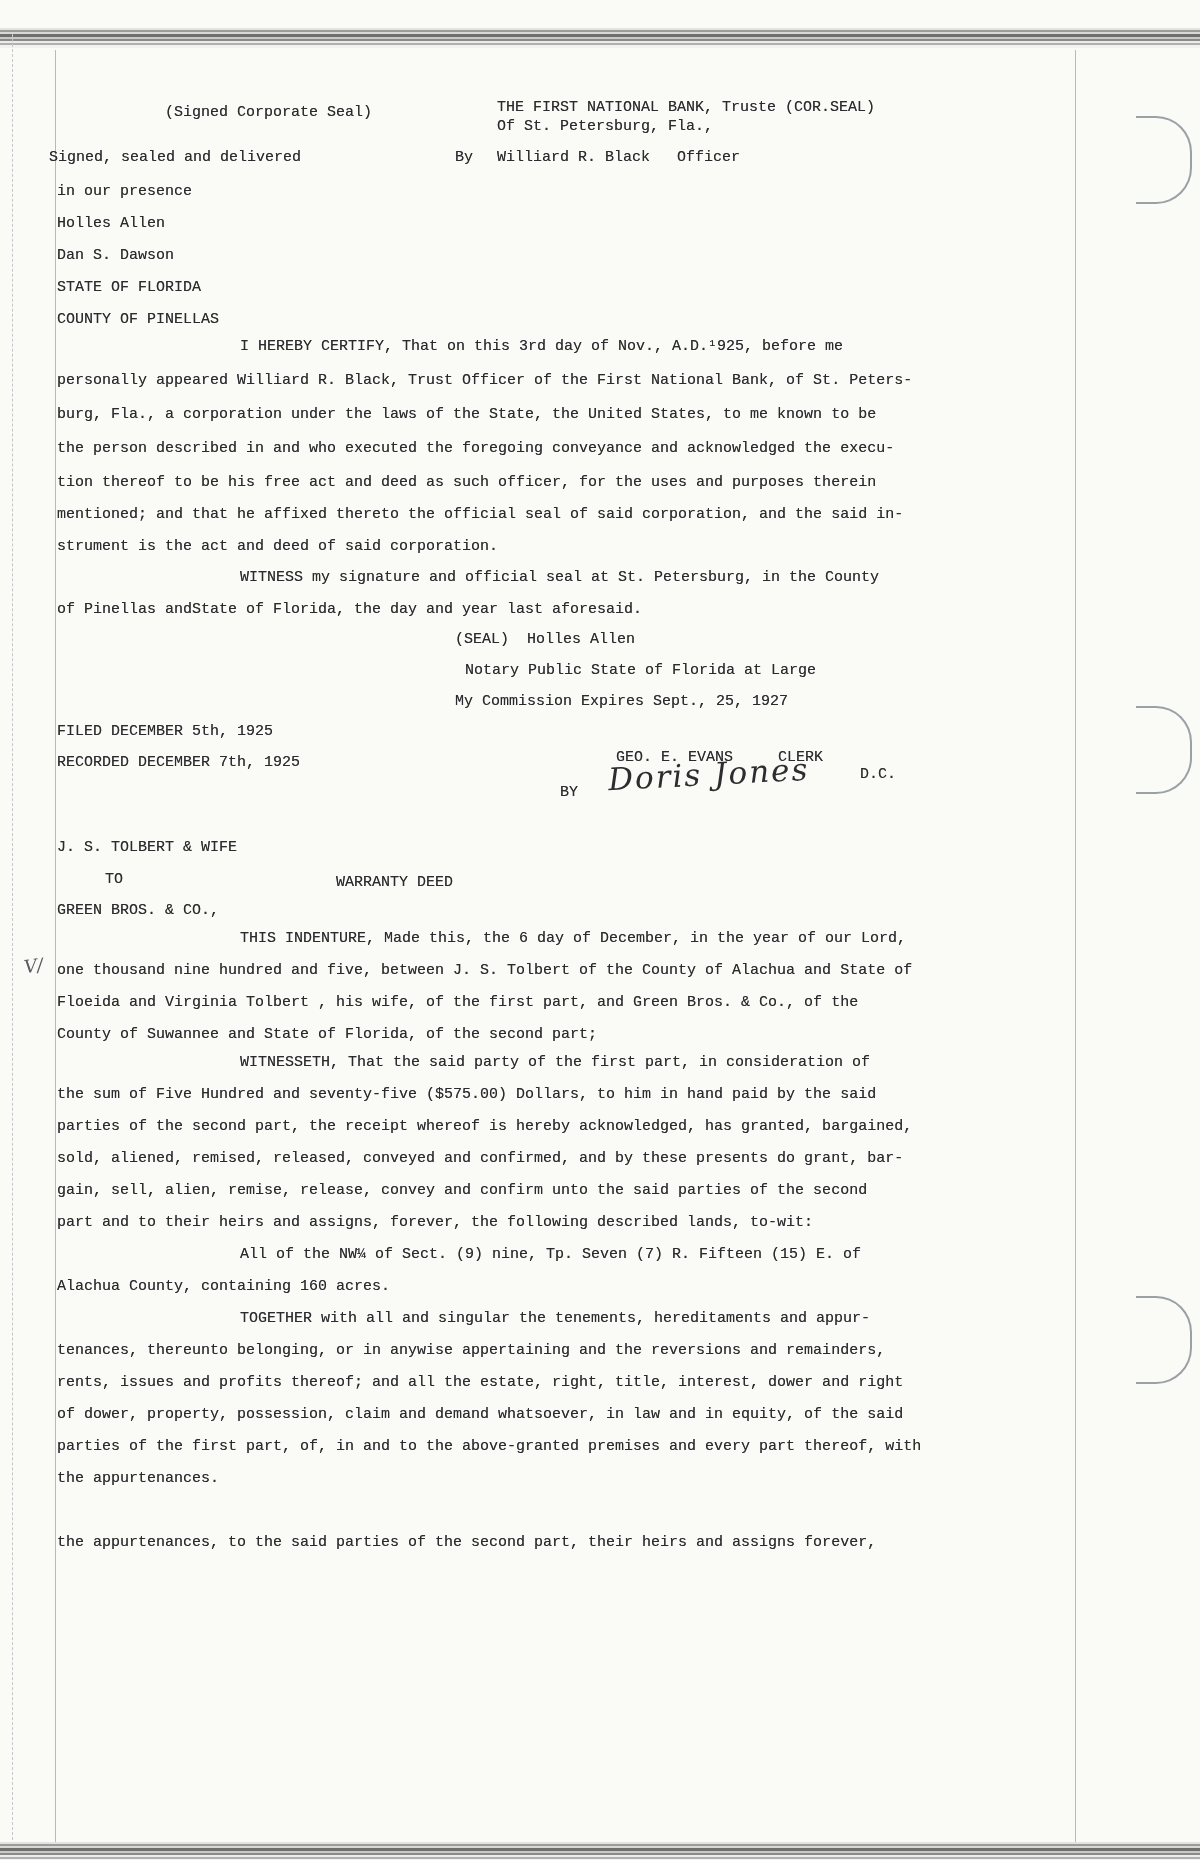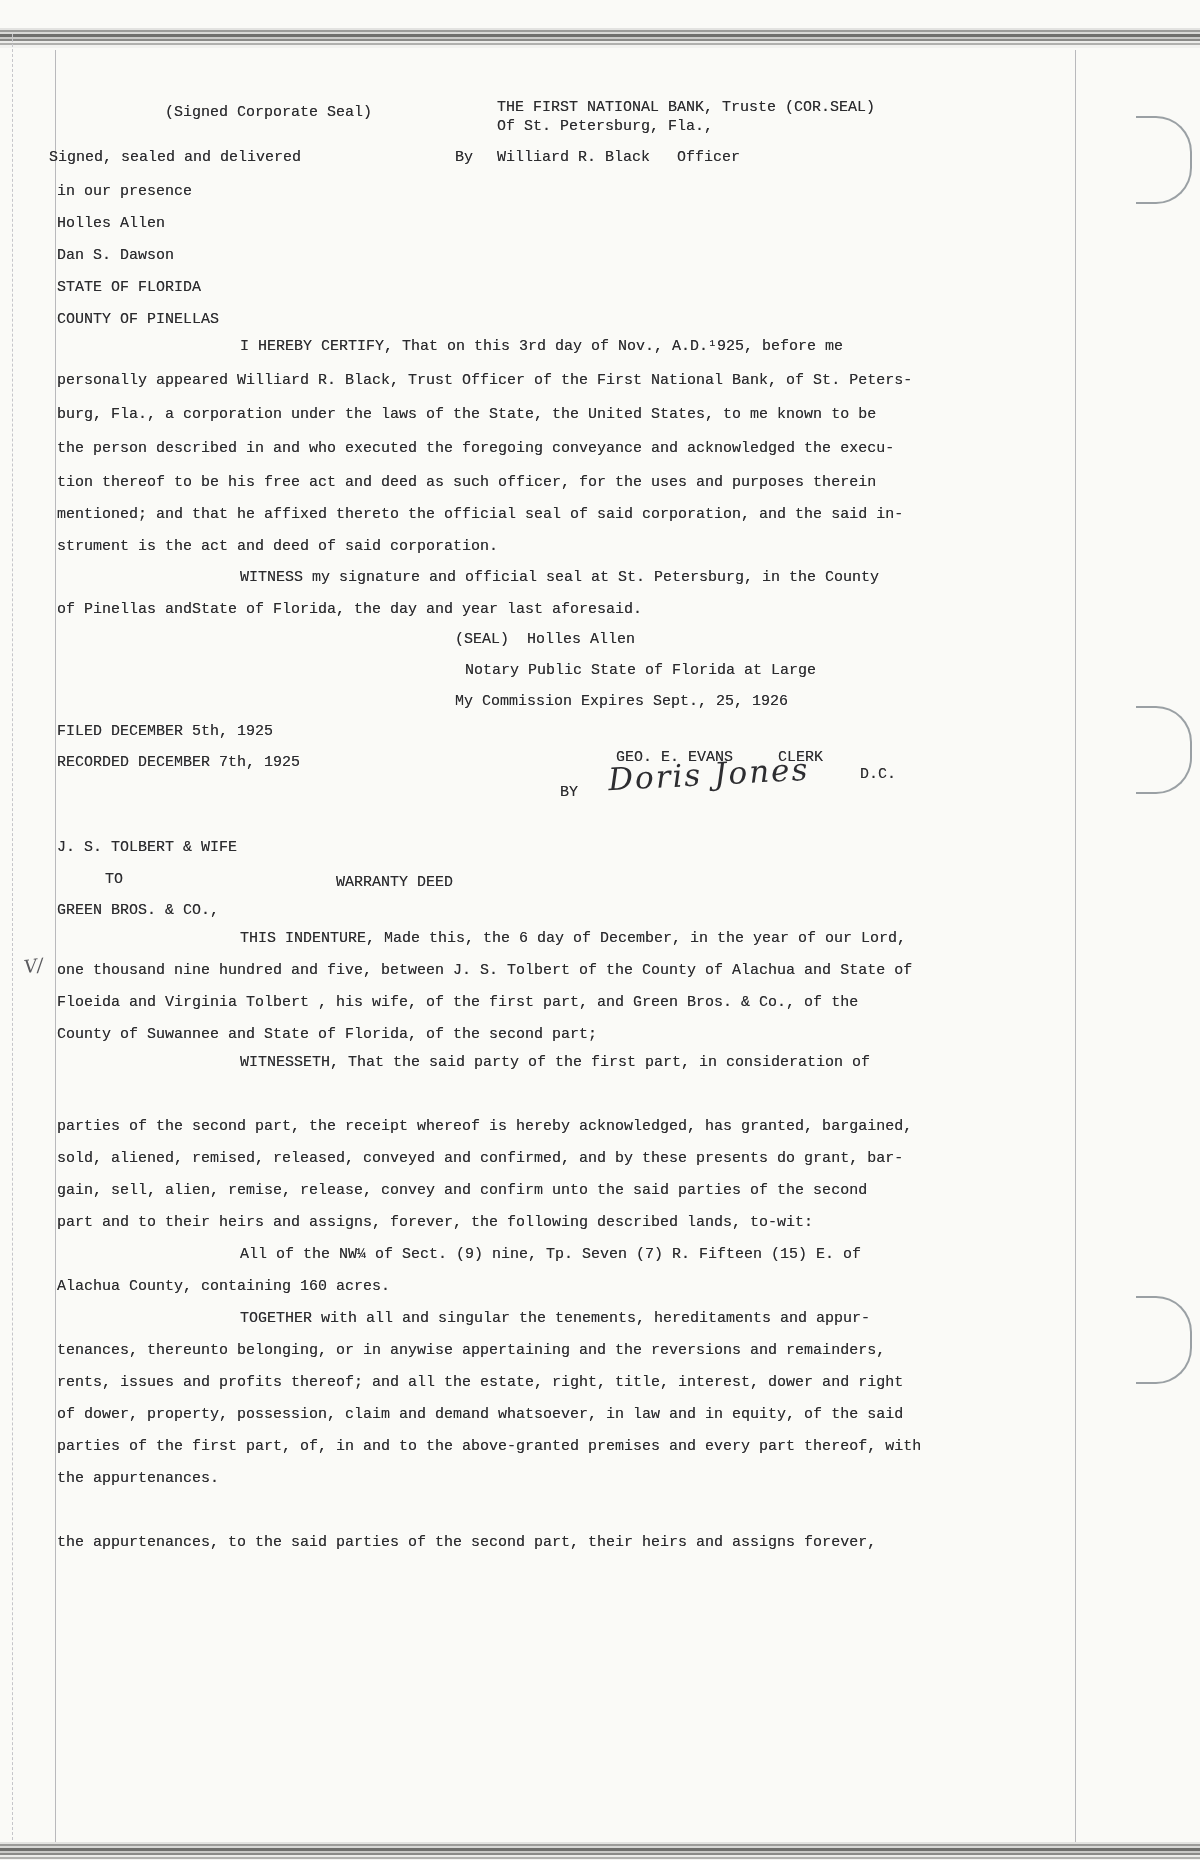--- a/index.html
+++ b/index.html
@@ -105,40 +105,41 @@
   <div class="tl" style="left:57px;top:439px">the person described in and who executed the foregoing conveyance and acknowledged the execu-</div>
   <div class="tl" style="left:57px;top:473px">tion thereof to be his free act and deed as such officer, for the uses and purposes therein</div>
   <div class="tl" style="left:57px;top:505px">mentioned; and that he affixed thereto the official seal of said corporation, and the said in-</div>
   <div class="tl" style="left:57px;top:537px">strument is the act and deed of said corporation.</div>
 
   <div class="tl" style="left:240px;top:568px">WITNESS my signature and official seal at St. Petersburg, in the County</div>
   <div class="tl" style="left:57px;top:600px">of Pinellas andState of Florida, the day and year last aforesaid.</div>
 
   <div class="tl" style="left:455px;top:630px">(SEAL)  Holles Allen</div>
   <div class="tl" style="left:465px;top:661px">Notary Public State of Florida at Large</div>
-  <div class="tl" style="left:455px;top:692px">My Commission Expires Sept., 25, 1926</div>
+  <div class="tl" style="left:455px;top:692px">My Commission Expires Sept., 25, 1927</div>
 
   <div class="tl" style="left:57px;top:722px">FILED DECEMBER 5th, 1925</div>
   <div class="tl" style="left:57px;top:753px">RECORDED DECEMBER 7th, 1925</div>
   <div class="tl" style="left:616px;top:748px">GEO. E. EVANS     CLERK</div>
   <div class="tl" style="left:560px;top:783px">BY</div>
   <div class="script" style="left:608px;top:756px">Doris Jones</div>
   <div class="tl" style="left:860px;top:765px">D.C.</div>
 
   <div class="tl" style="left:57px;top:838px">J. S. TOLBERT &amp; WIFE</div>
   <div class="tl" style="left:105px;top:870px">TO</div>
   <div class="tl" style="left:336px;top:873px">WARRANTY DEED</div>
   <div class="tl" style="left:57px;top:901px">GREEN BROS. &amp; CO.,</div>
 
   <div class="tl" style="left:240px;top:929px">THIS INDENTURE, Made this, the 6 day of December, in the year of our Lord,</div>
   <div class="tl" style="left:57px;top:961px">one thousand nine hundred and five, between J. S. Tolbert of the County of Alachua and State of</div>
   <div class="tl" style="left:57px;top:993px">Floeida and Virginia Tolbert , his wife, of the first part, and Green Bros. &amp; Co., of the</div>
   <div class="tl" style="left:57px;top:1025px">County of Suwannee and State of Florida, of the second part;</div>
 
   <div class="tl" style="left:240px;top:1053px">WITNESSETH, That the said party of the first part, in consideration of</div>
+  <div class="tl" style="left:57px;top:1085px">the sum of Five Hundred and seventy-five ($575.00) Dollars, to him in hand paid by the said</div>
   <div class="tl" style="left:57px;top:1117px">parties of the second part, the receipt whereof is hereby acknowledged, has granted, bargained,</div>
   <div class="tl" style="left:57px;top:1149px">sold, aliened, remised, released, conveyed and confirmed, and by these presents do grant, bar-</div>
   <div class="tl" style="left:57px;top:1181px">gain, sell, alien, remise, release, convey and confirm unto the said parties of the second</div>
   <div class="tl" style="left:57px;top:1213px">part and to their heirs and assigns, forever, the following described lands, to-wit:</div>
 
   <div class="tl" style="left:240px;top:1245px">All of the NW¼ of Sect. (9) nine, Tp. Seven (7) R. Fifteen (15) E. of</div>
   <div class="tl" style="left:57px;top:1277px">Alachua County, containing 160 acres.</div>
 
   <div class="tl" style="left:240px;top:1309px">TOGETHER with all and singular the tenements, hereditaments and appur-</div>
   <div class="tl" style="left:57px;top:1341px">tenances, thereunto belonging, or in anywise appertaining and the reversions and remainders,</div>

